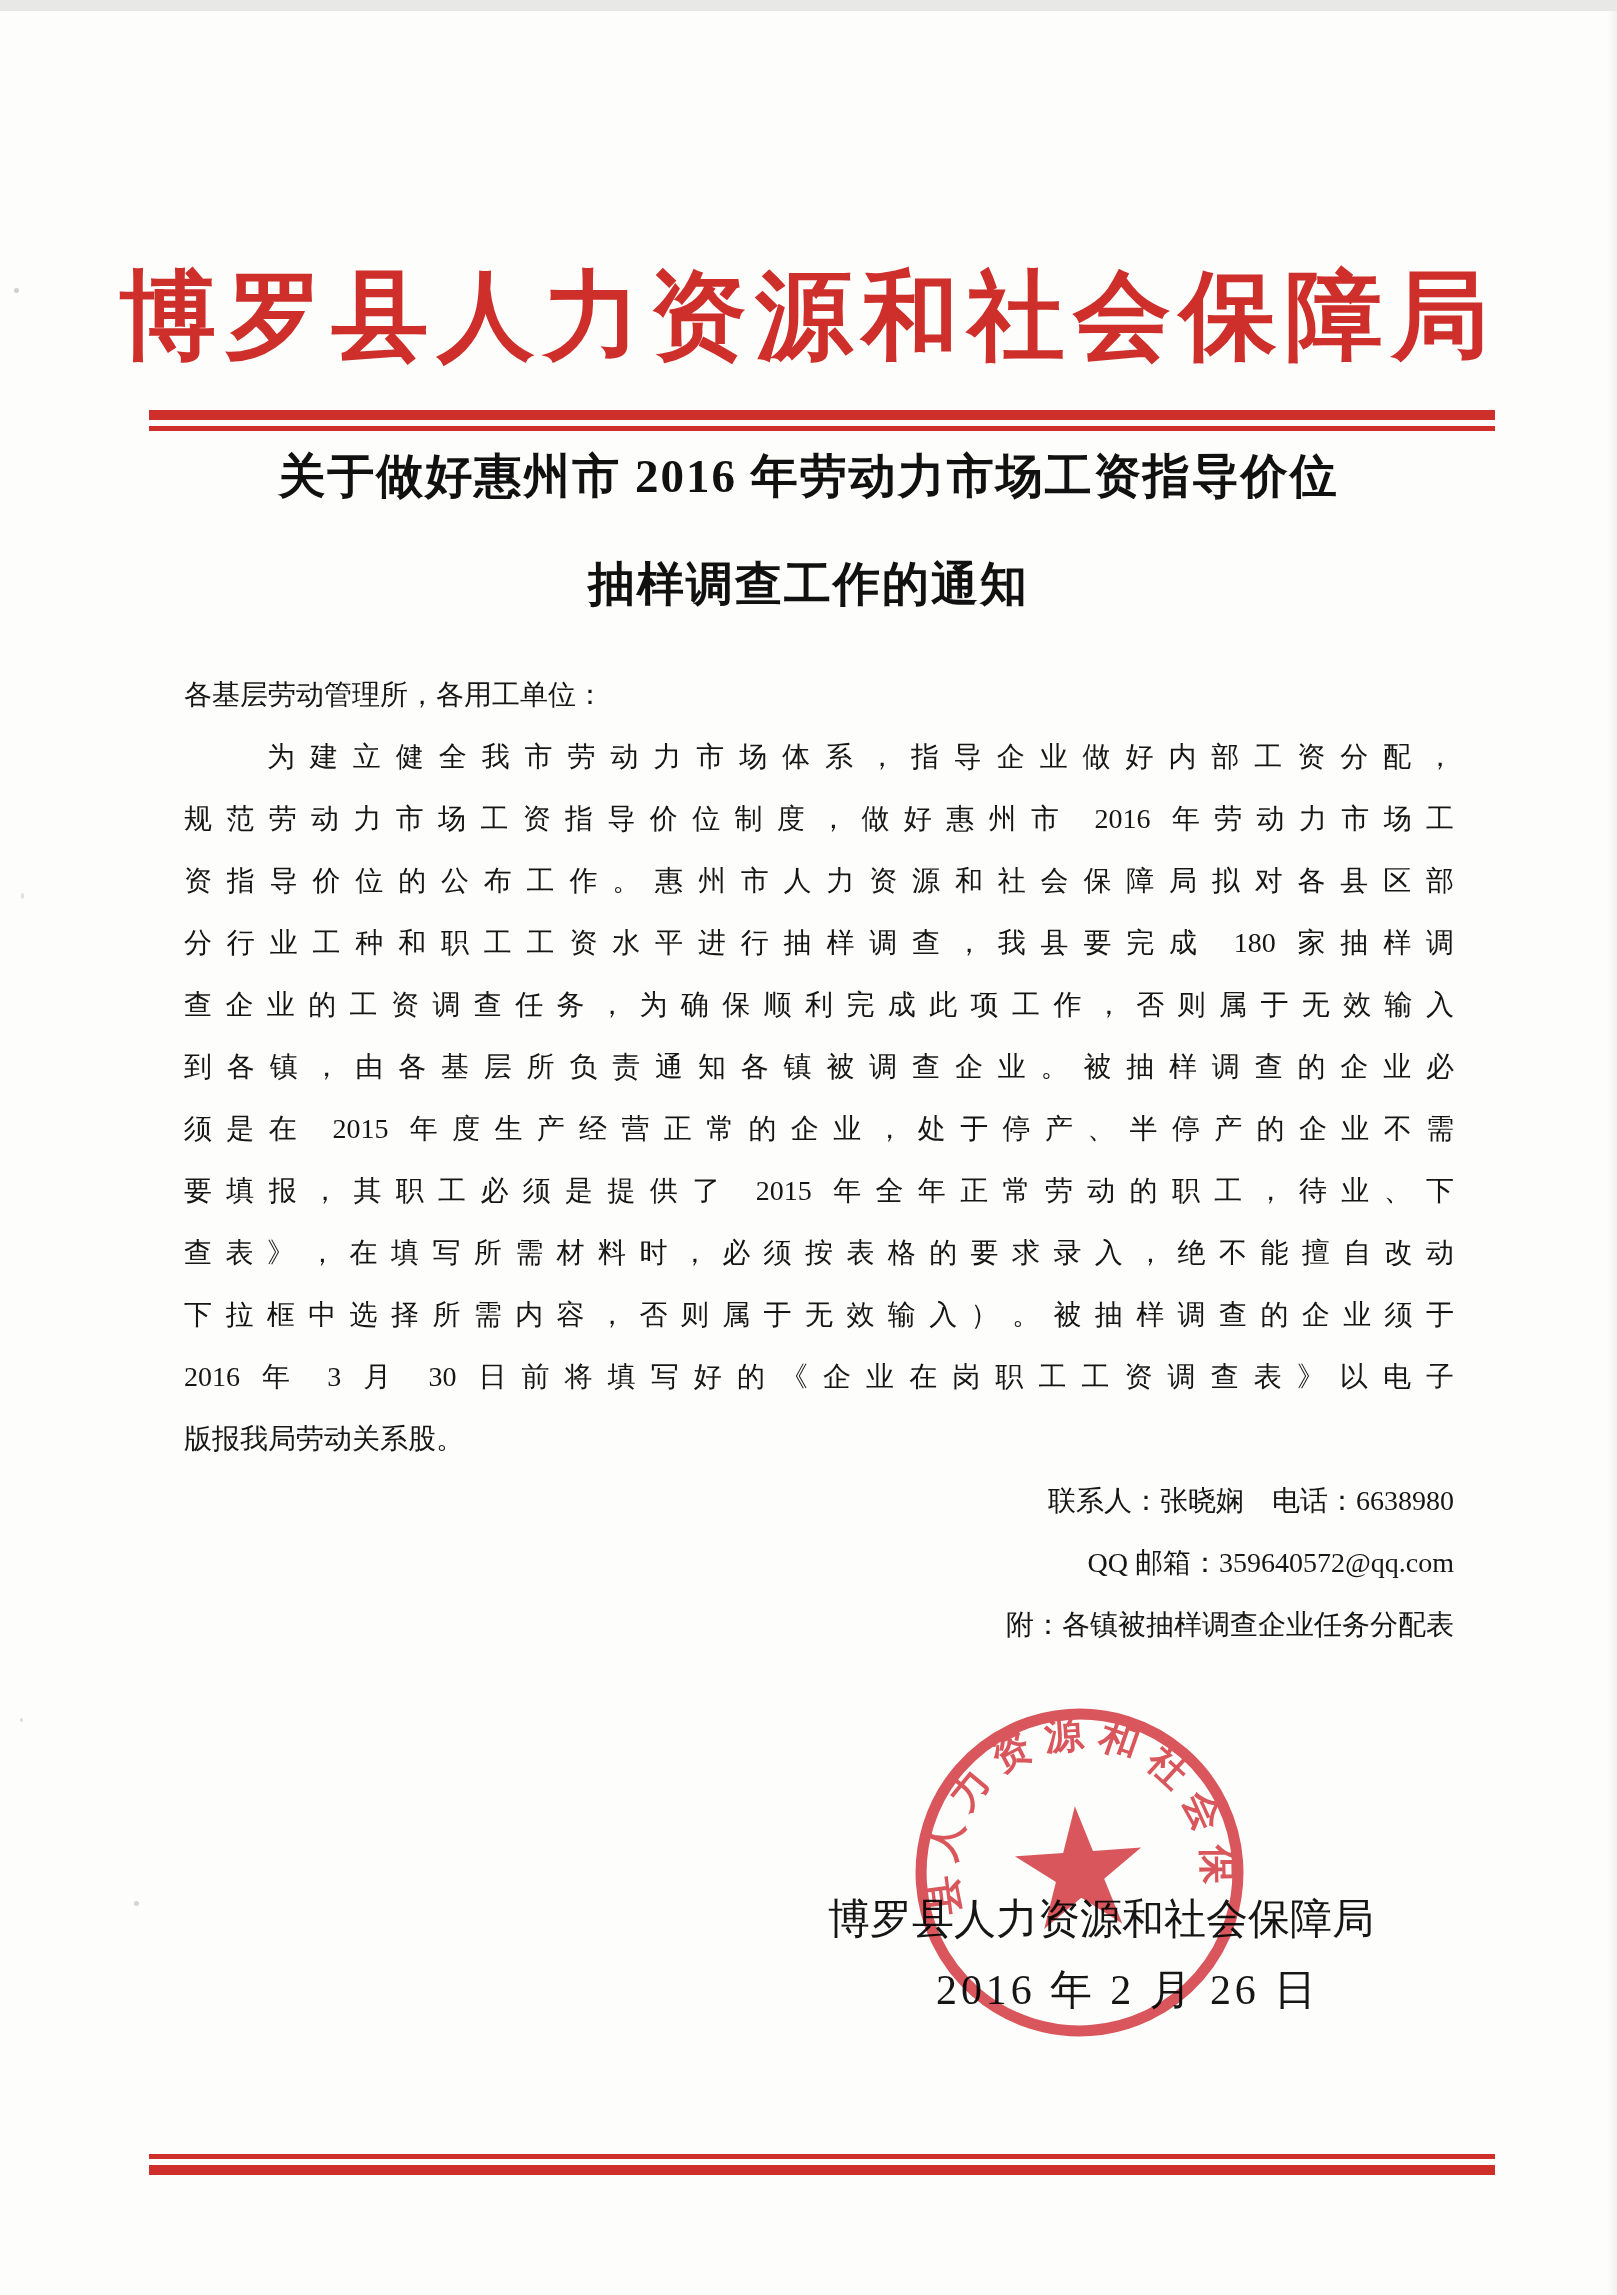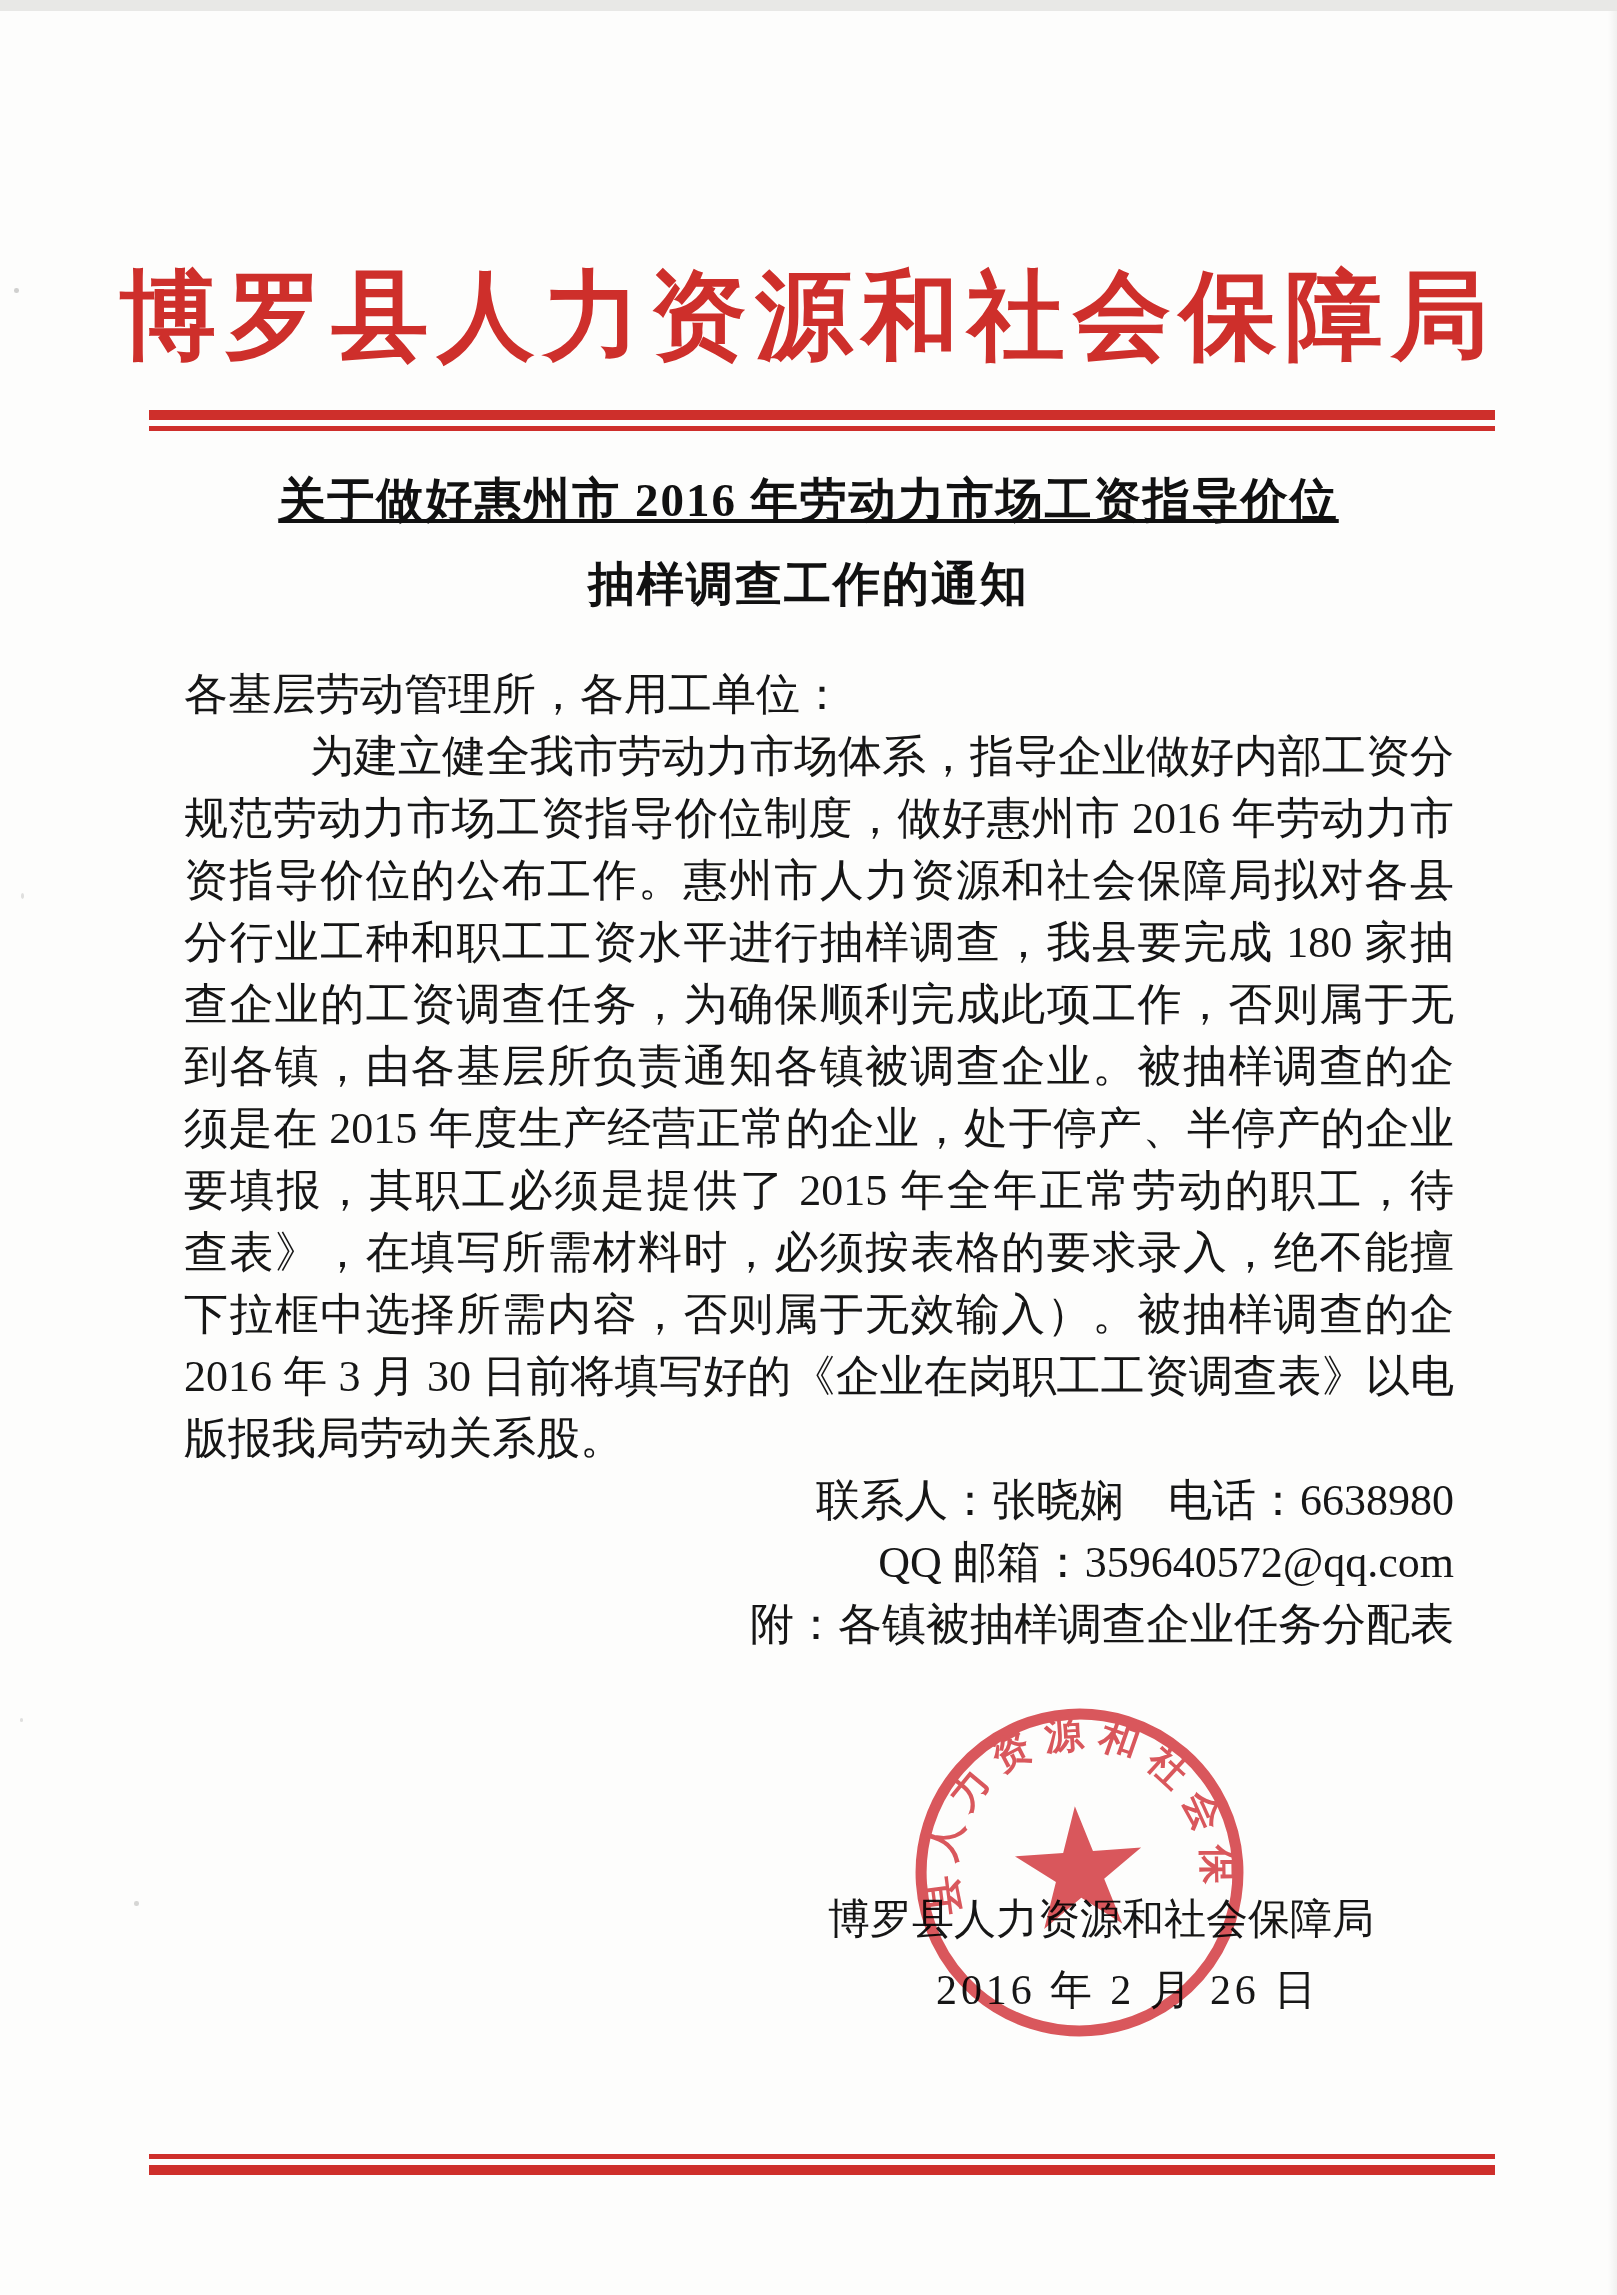--- a/index.html
+++ b/index.html
@@ -28,26 +28,26 @@
   .rule-bottom-thin{top:2143px;height:4.6px;}
   .rule-bottom-thick{top:2154px;height:10.4px;}
   
   .doc-title{
     position:absolute;left:0;width:100%;
     text-align:center;font-weight:700;
     font-size:47px;line-height:59px;
     letter-spacing:2px;color:#111;
     white-space:nowrap;
   }
-  .doc-title.l1{top:460px;text-decoration:underline;}
+  .doc-title.l1{top:436px;}
   .doc-title.l2{top:544px;}
   
   .body-block{
     position:absolute;top:653px;left:184px;width:1270px;
-    font-size:44px;color:#161616;
+    font-size:28px;color:#161616;
   }
   .line{
     height:62px;line-height:62px;
     white-space:nowrap;
   }
   .line.fill{
     white-space:normal;
     text-align:justify;
     text-align-last:justify;
     overflow:hidden;

